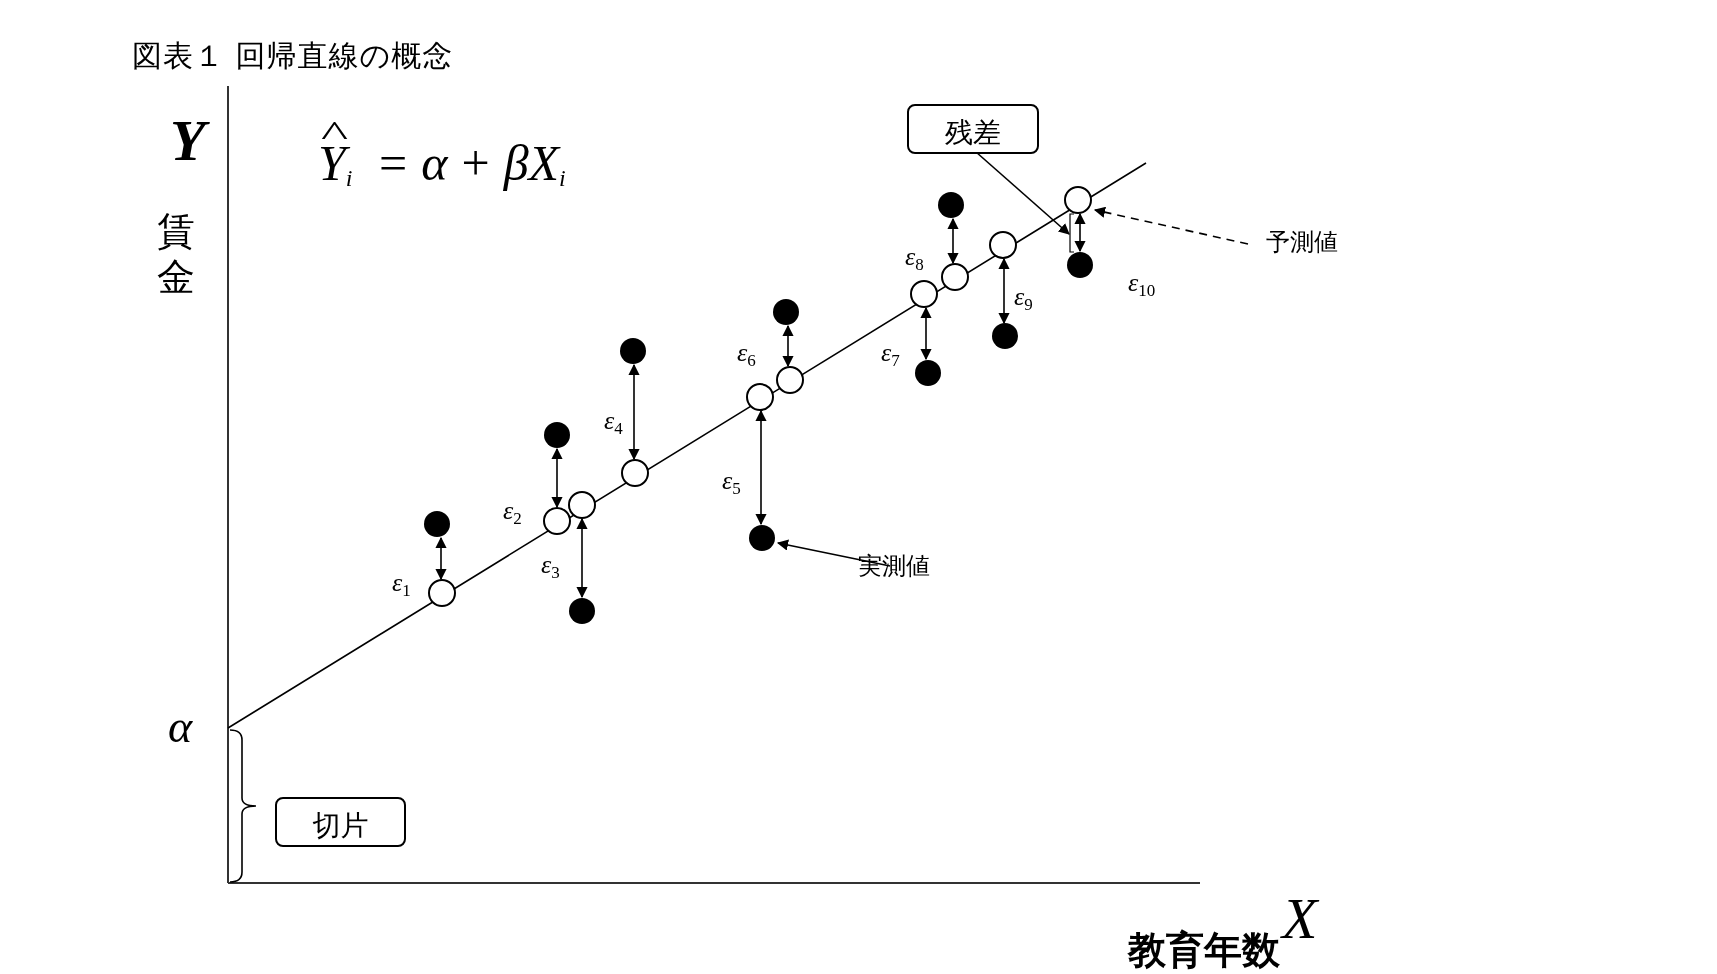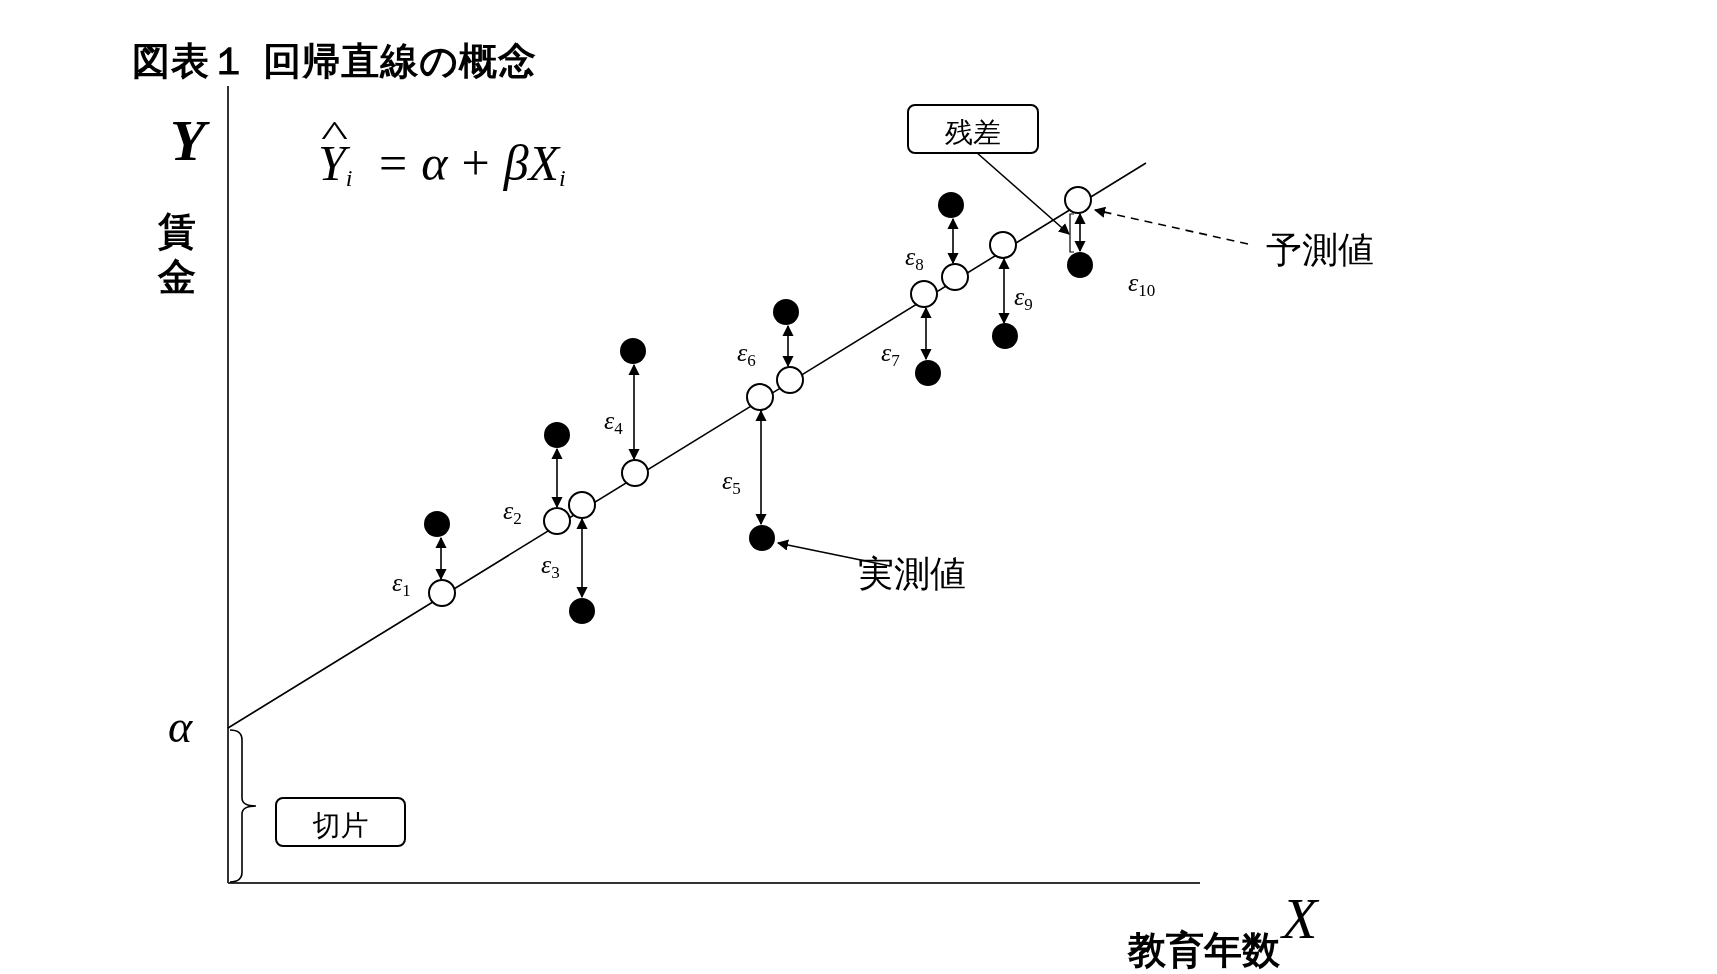--- a/index.html
+++ b/index.html
@@ -1,36 +1,36 @@
 <!DOCTYPE html>
 <html><head>
 <meta charset="utf-8">
 <style>
   html, body { margin: 0; padding: 0; background: #ffffff; }
   body { width: 1717px; height: 974px; position: relative; overflow: hidden;
          font-family: "DejaVu Sans", "Liberation Sans", sans-serif; color: #000; }
   .abs { position: absolute; white-space: nowrap; }
-  .title { left: 132px; top: 36px; font-size: 38px; font-weight: bold; letter-spacing: 1px; }
+  .title { left: 132px; top: 36px; font-size: 30px; font-weight: normal; letter-spacing: 1px; }
   .ylab-var { left: 170px; top: 112px; font-family: "Liberation Serif", "DejaVu Serif", serif;
               font-style: italic; font-weight: bold; font-size: 58px; line-height: 1; }
-  .ylab-jp { left: 156px; top: 208px; font-size: 38px; font-weight: bold; line-height: 46px; width: 40px; text-align: right; }
+  .ylab-jp { left: 156px; top: 208px; font-size: 38px; font-weight: normal; line-height: 46px; width: 40px; text-align: center; }
   .xlab-jp { left: 1128px; top: 892px; font-size: 38px; font-weight: bold; margin-top: 33px; }
   .xlab-var { left: 1282px; top: 890px; font-family: "Liberation Serif", "DejaVu Serif", serif;
               font-style: italic; font-size: 58px; line-height: 1; }
   .alpha { left: 168px; top: 704px; font-family: "Liberation Serif", "DejaVu Serif", serif;
            font-style: italic; font-size: 46px; line-height: 1; }
   .formula { left: 318px; top: 138px; font-family: "Liberation Serif", "DejaVu Serif", serif;
              font-style: italic; font-size: 50px; line-height: 1; }
   .formula sub { font-size: 24px; vertical-align: -6px; }
   .formula .hat { position: relative; display: inline-block; }
   .formula .hat::before { content: "\005E"; position: absolute; left: 8px; top: -22px; font-size: 36px; font-style: normal; transform: scaleX(1.6); }
   .formula .op { font-style: normal; margin: 0 14px; }
   .box { position: absolute; border: 2px solid #000; border-radius: 8px; background: #fff;
          font-size: 28px; display: flex; align-items: flex-end; justify-content: center; }
-  .callout { font-size: 36px; }
+  .callout { font-size: 24px; }
   .eps { position: absolute; font-family: "Liberation Serif", "DejaVu Serif", serif; font-style: italic;
          font-size: 26px; line-height: 1; }
   .eps sub { font-style: normal; font-size: 17px; vertical-align: -5px; }
   svg.plot { position: absolute; left: 0; top: 0; }
 </style>
 </head>
 <body>
 
 <div class="abs title">図表１ 回帰直線の概念</div>
 

